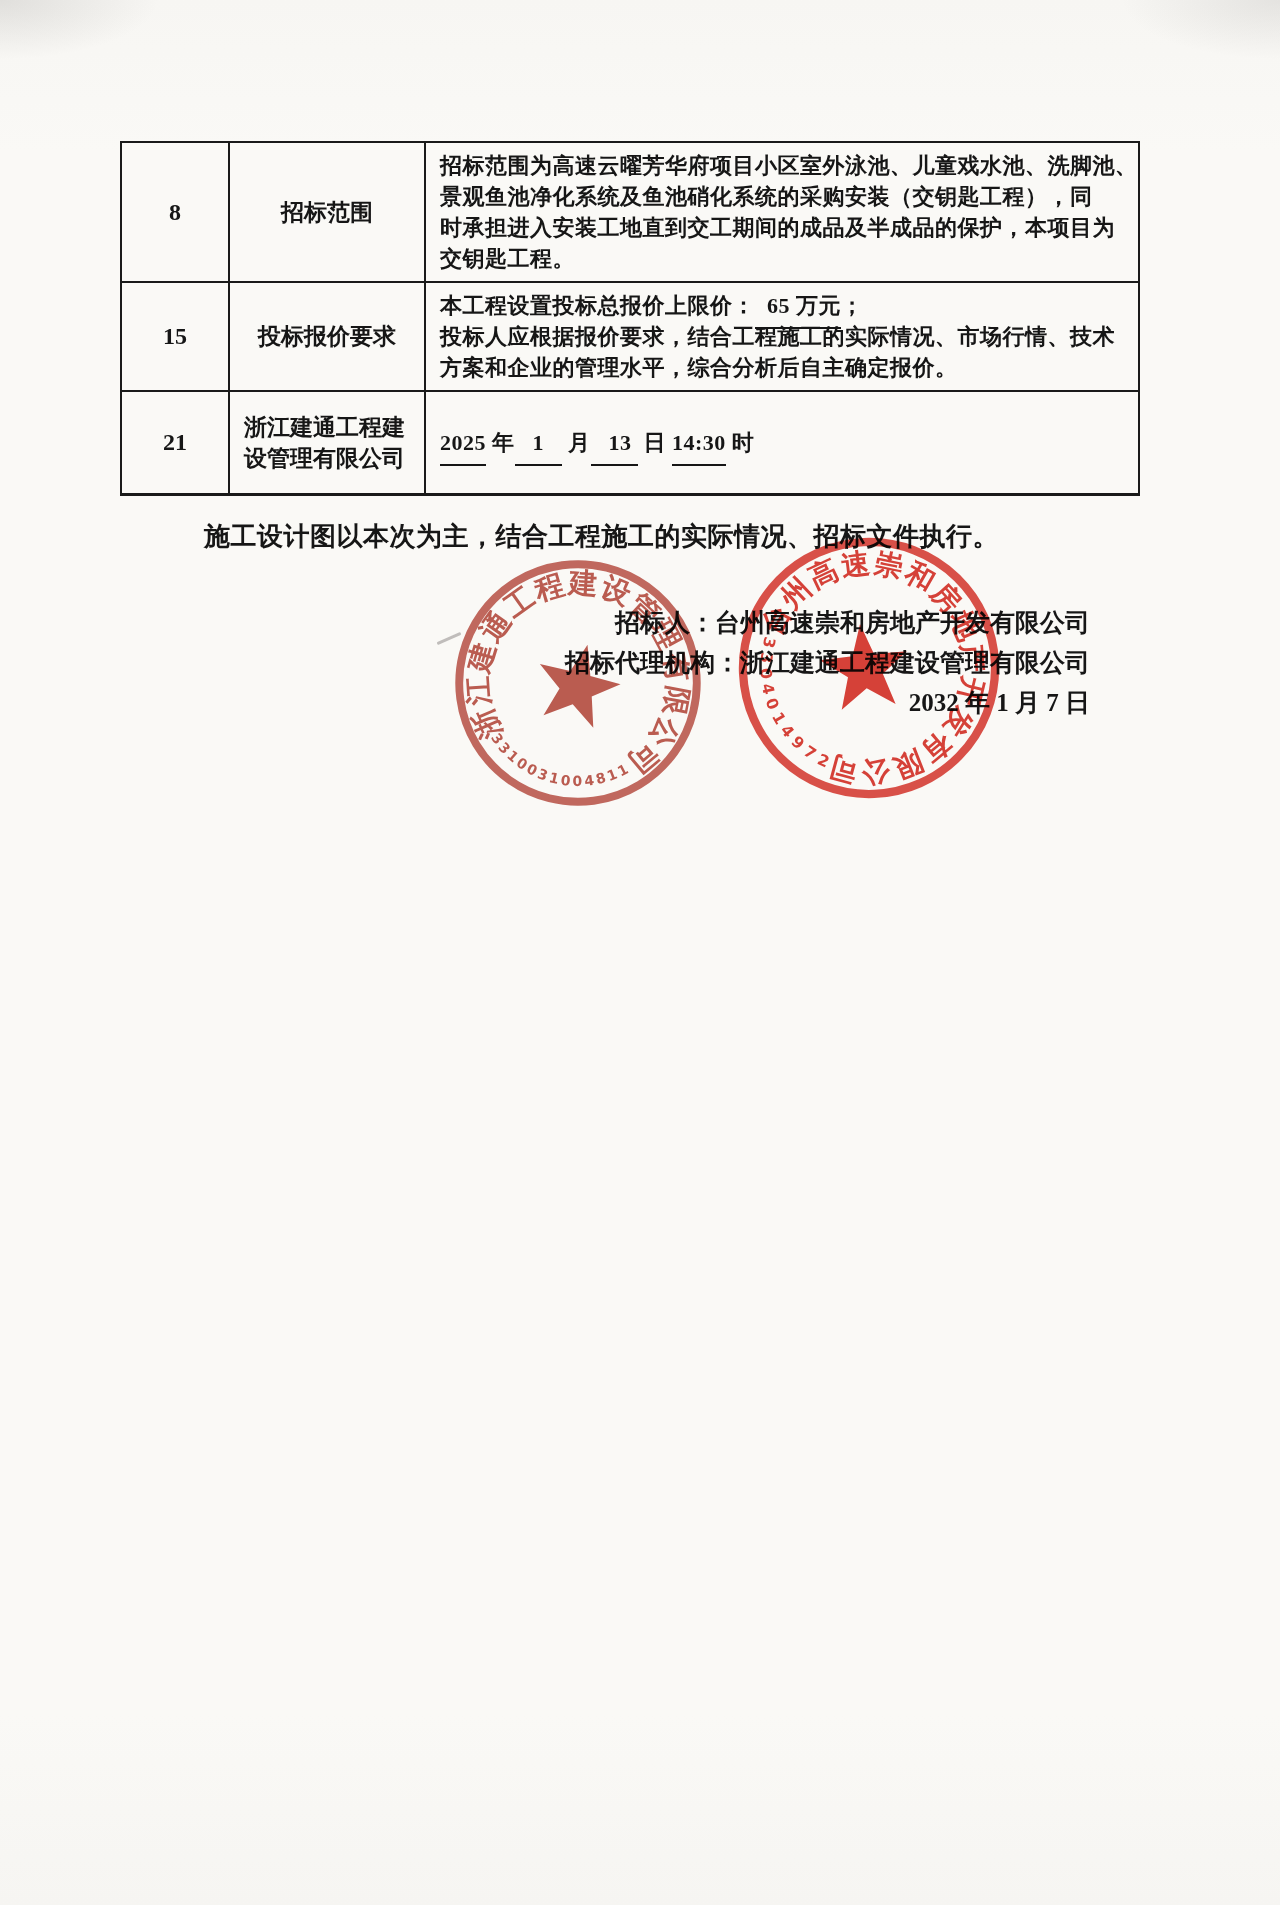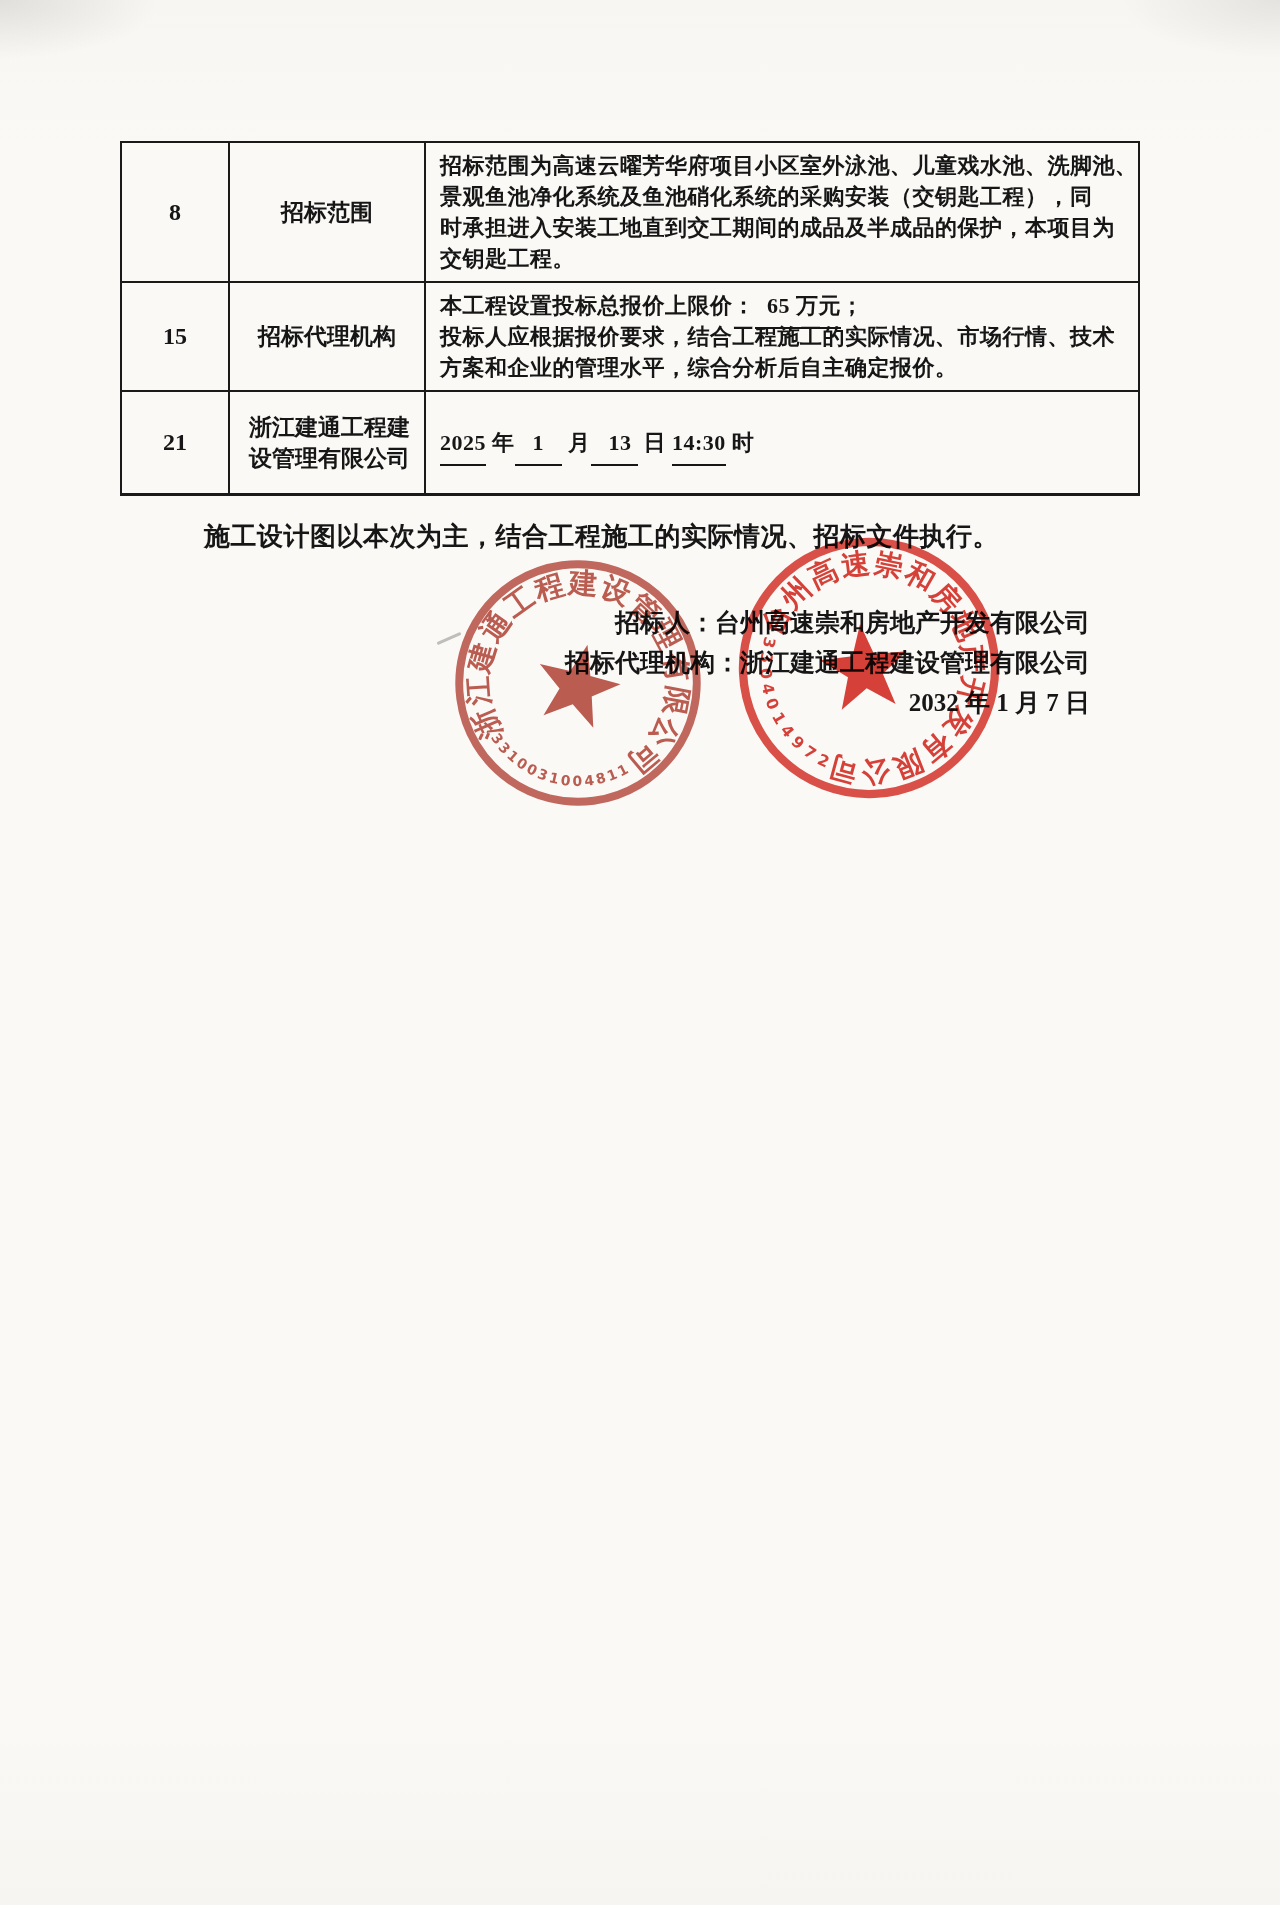--- a/index.html
+++ b/index.html
@@ -23,21 +23,21 @@
   .doc-table{
     position:absolute;left:120px;top:141px;width:1016px;
     border:2.5px solid #1a1a1a;
     border-bottom-width:3px;
   }
   .t-row{display:grid;grid-template-columns:108px 196px 1fr;}
   .t-row + .t-row{border-top:2px solid #1a1a1a;}
   .cell{display:flex;align-items:center;justify-content:center;box-sizing:border-box;}
   .cell-num{font-size:24px;font-weight:600;border-right:2px solid #1a1a1a;}
   .cell-label{
-    font-size:23px;font-weight:700;text-align:right;
+    font-size:23px;font-weight:700;text-align:left;
     border-right:2px solid #1a1a1a;
     padding:6px 14px;line-height:31px;
   }
   .cell-content{
     align-items:center;justify-content:center;
     padding:7px 10px 7px 14px;
   }
   .content-lines{width:100%;}
   .tline{
     font-size:22px;font-weight:600;line-height:31px;
@@ -89,21 +89,21 @@
             <div class="tline"><span>招标范围为高速云曜芳华府项目小区室外泳池、儿童戏水池、洗脚池、</span></div>
             <div class="tline"><span>景观鱼池净化系统及鱼池硝化系统的采购安装（交钥匙工程），同</span></div>
             <div class="tline"><span>时承担进入安装工地直到交工期间的成品及半成品的保护，本项目为</span></div>
             <div class="tline"><span>交钥匙工程。</span></div>
           </div>
       </div>
     </div>
 
     <div class="t-row r2">
       <div class="cell cell-num">15</div>
-      <div class="cell cell-label">招标代理机构</div>
+      <div class="cell cell-label">投标报价要求</div>
       <div class="cell cell-content">
         <div class="content-lines">
             <div class="tline"><span>本工程设置投标总报价上限价：</span><span class="u">  65 万元</span><span>；</span></div>
             <div class="tline"><span>投标人应根据报价要求，结合工程施工的实际情况、市场行情、技术</span></div>
             <div class="tline"><span>方案和企业的管理水平，综合分析后自主确定报价。</span></div>
           </div>
       </div>
     </div>
 
     <div class="t-row r3">

